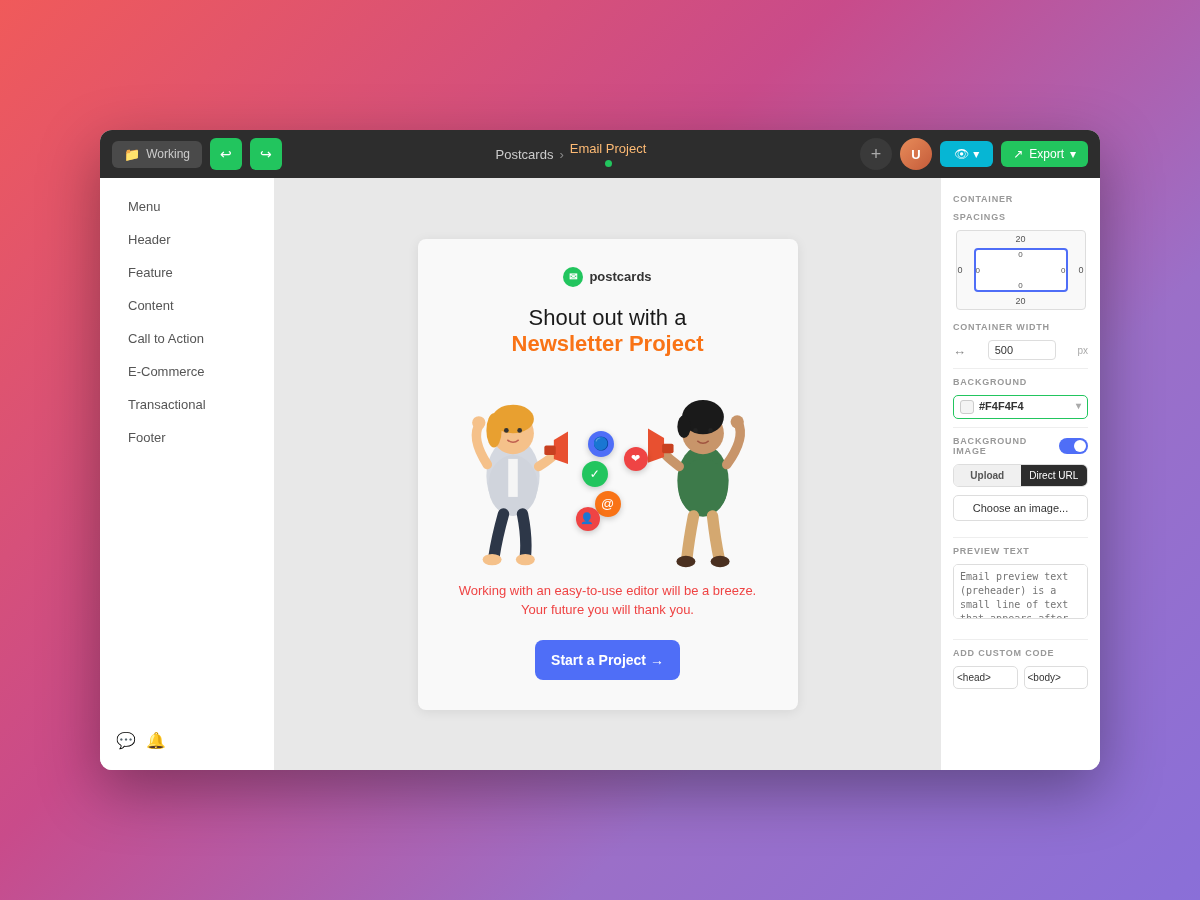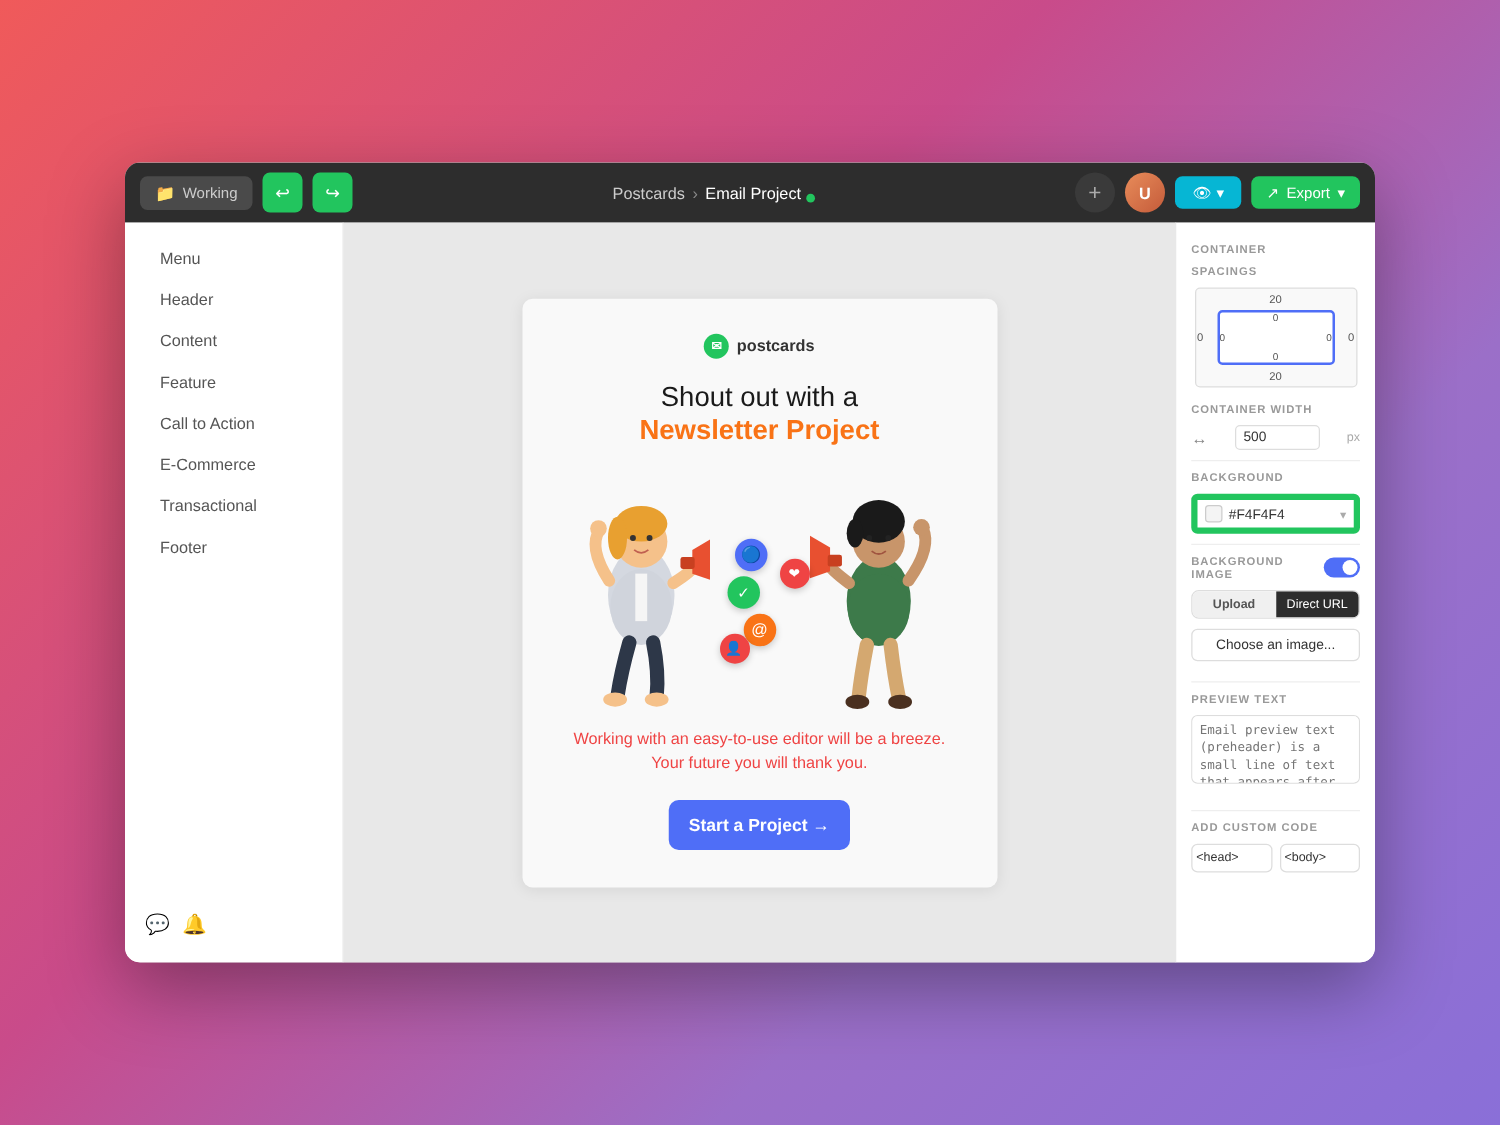--- a/index.html
+++ b/index.html
@@ -68,24 +68,25 @@
       flex: 1;
       display: flex;
       align-items: center;
       justify-content: center;
       gap: 6px;
       color: #ccc;
       font-size: 13px;
     }
     .breadcrumb-separator { color: #888; }
     .breadcrumb-current {
-      color: #ffffff;
-      display: flex;
-      align-items: flex-end;
+      color: #fdba74;
+      display: flex;
+      align-items: center;
       gap: 4px;
+      flex-direction: column;
     }
     .dot-green {
       width: 7px; height: 7px;
       border-radius: 50%;
       background: #22c55e;
       display: inline-block;
     }
     .topbar-right {
       display: flex;
       align-items: center;
@@ -315,24 +316,25 @@
       border: 1px solid #ddd; border-radius: 4px;
       padding: 3px 6px; font-size: 11px; width: 68px; color: #333;
       display: flex; align-items: center; gap: 3px;
     }
     .color-swatch {
       width: 14px; height: 14px; border-radius: 3px;
       background: #f4f4f4;
       border: 1px solid #ccc;
     }
     .color-row {
-      display: flex; align-items: flex-end;
-      border: 5px solid #22c55e; border-radius: 5px;
+      display: flex; align-items: flex-start;
+      border: 1px solid #22c55e; border-radius: 5px;
       padding: 4px 6px; gap: 5px;
       margin-bottom: 8px;
+      font-weight: bold;
     }
     .color-text { font-size: 11px; color: #333; flex:1; }
     .panel-divider { height: 1px; background: #eee; margin: 8px 0; }
     .bg-image-row {
       display: flex; align-items: center; justify-content: space-between;
       margin-bottom: 8px;
     }
     .toggle {
       width: 30px; height: 16px;
       background: #4f6ef7;
@@ -451,22 +453,22 @@
       </button>
     </div>
   </div>
 
   <div class="main-area">
 
     <div class="sidebar">
       <div class="sidebar-nav">
         <div class="sidebar-item">Menu</div>
         <div class="sidebar-item">Header</div>
+        <div class="sidebar-item">Feature</div>
         <div class="sidebar-item">Content</div>
-        <div class="sidebar-item">Feature</div>
         <div class="sidebar-item">Call to Action</div>
         <div class="sidebar-item">E-Commerce</div>
         <div class="sidebar-item">Transactional</div>
         <div class="sidebar-item">Footer</div>
       </div>
       <div class="sidebar-bottom">
         <span class="sidebar-bottom-icon">💬</span>
         <span class="sidebar-bottom-icon">🔔</span>
       </div>
     </div>

